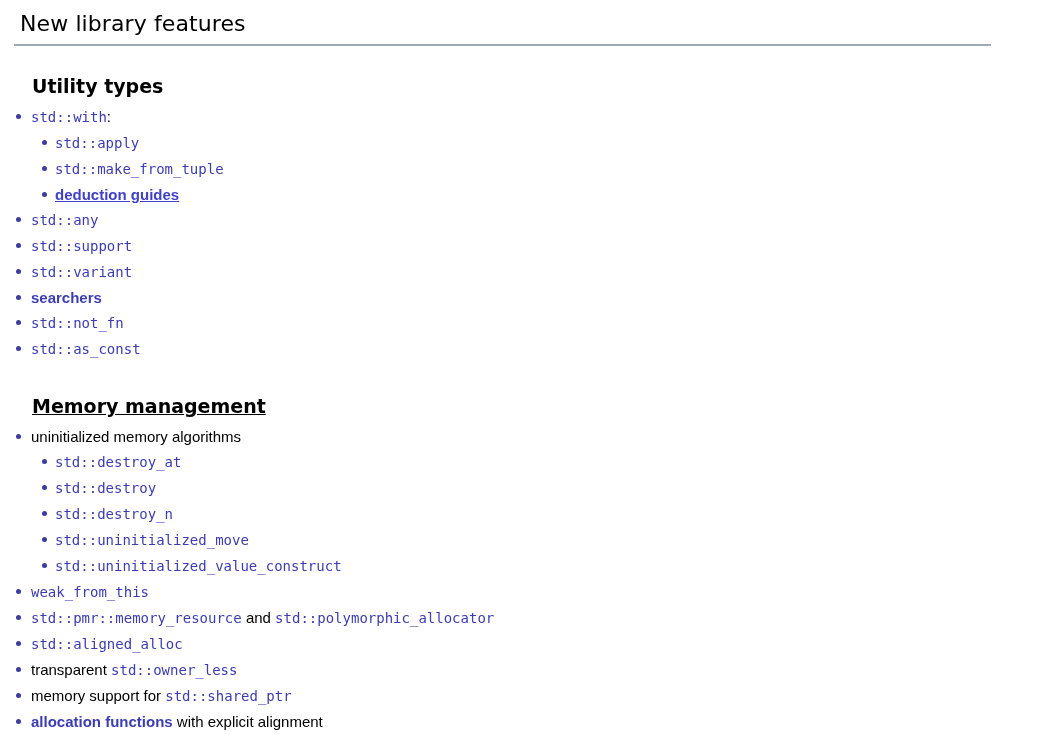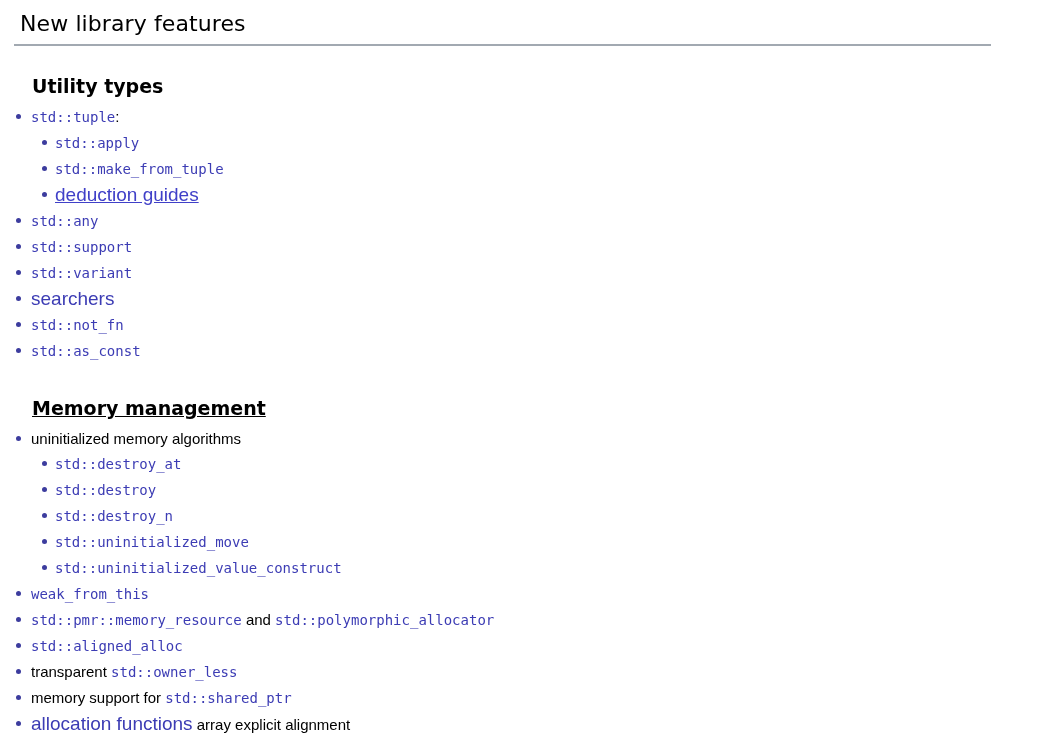--- a/index.html
+++ b/index.html
@@ -87,23 +87,24 @@
   
   .code-link {
     font-family: "DejaVu Sans Mono", "Liberation Mono", monospace;
     font-size: 14px;
     color: #3c3cb4;
     text-decoration: none;
     letter-spacing: 0px;
   }
   .text-link {
     font-family: "Liberation Sans", "DejaVu Sans", sans-serif;
-    font-size: 19px;
+    font-size: 15px;
     color: #3c3cb4;
     text-decoration: none;
+    font-weight: bold;
   }
   .text-link.visited {
     color: #4040c8;
     text-decoration: underline;
   }
   .plain {
     font-family: "Liberation Sans", "DejaVu Sans", sans-serif;
     font-size: 15px;
     color: #000000;
   }
@@ -112,21 +113,21 @@
 <body>
 
 <div class="page-header">
   <h1 class="page-title">New library features</h1>
   <hr class="title-rule">
 </div>
 
 <div class="content" id="content-root">
     <h2 class="section-heading section-utility">Utility types</h2>
     <ul class="lvl1">
-      <li class="item"><span class="bullet"></span><a class="code-link" href="#">std::tuple</a><span class="plain">:</span></li>
+      <li class="item"><span class="bullet"></span><a class="code-link" href="#">std::with</a><span class="plain">:</span></li>
       <ul class="lvl2">
         <li class="item"><span class="bullet"></span><a class="code-link" href="#">std::apply</a></li>
         <li class="item"><span class="bullet"></span><a class="code-link" href="#">std::make_from_tuple</a></li>
         <li class="item"><span class="bullet"></span><a class="text-link visited" href="#">deduction guides</a></li>
       </ul>
       <li class="item"><span class="bullet"></span><a class="code-link" href="#">std::any</a></li>
       <li class="item"><span class="bullet"></span><a class="code-link" href="#">std::support</a></li>
       <li class="item"><span class="bullet"></span><a class="code-link" href="#">std::variant</a></li>
       <li class="item"><span class="bullet"></span><a class="text-link" href="#">searchers</a></li>
       <li class="item"><span class="bullet"></span><a class="code-link" href="#">std::not_fn</a></li>
@@ -140,15 +141,15 @@
         <li class="item"><span class="bullet"></span><a class="code-link" href="#">std::destroy</a></li>
         <li class="item"><span class="bullet"></span><a class="code-link" href="#">std::destroy_n</a></li>
         <li class="item"><span class="bullet"></span><a class="code-link" href="#">std::uninitialized_move</a></li>
         <li class="item"><span class="bullet"></span><a class="code-link" href="#">std::uninitialized_value_construct</a></li>
       </ul>
       <li class="item"><span class="bullet"></span><a class="code-link" href="#">weak_from_this</a></li>
       <li class="item"><span class="bullet"></span><a class="code-link" href="#">std::pmr::memory_resource</a><span class="plain"> and </span><a class="code-link" href="#">std::polymorphic_allocator</a></li>
       <li class="item"><span class="bullet"></span><a class="code-link" href="#">std::aligned_alloc</a></li>
       <li class="item"><span class="bullet"></span><span class="plain">transparent </span><a class="code-link" href="#">std::owner_less</a></li>
       <li class="item"><span class="bullet"></span><span class="plain">memory support for </span><a class="code-link" href="#">std::shared_ptr</a></li>
-      <li class="item"><span class="bullet"></span><a class="text-link" href="#">allocation functions</a><span class="plain"> array explicit alignment</span></li>
+      <li class="item"><span class="bullet"></span><a class="text-link" href="#">allocation functions</a><span class="plain"> with explicit alignment</span></li>
     </ul>
   </div>
 
 </body></html>

